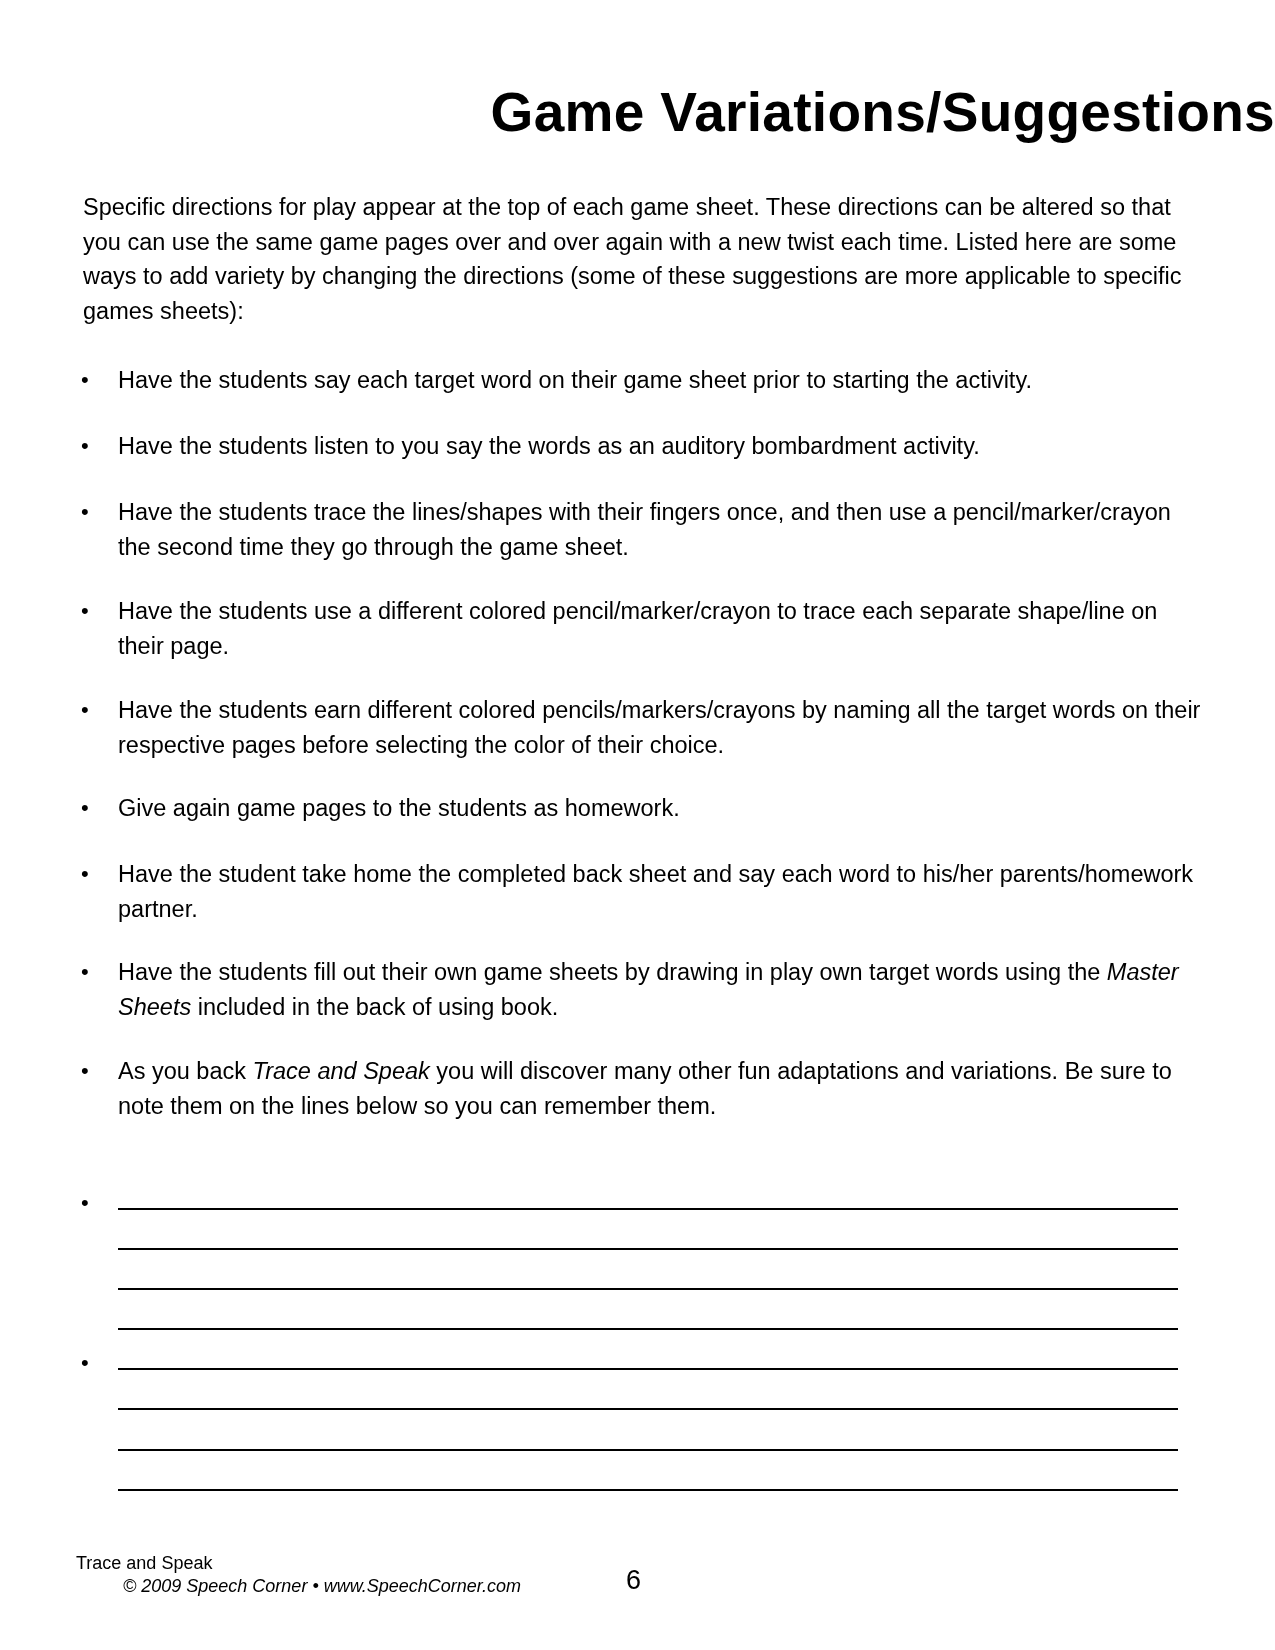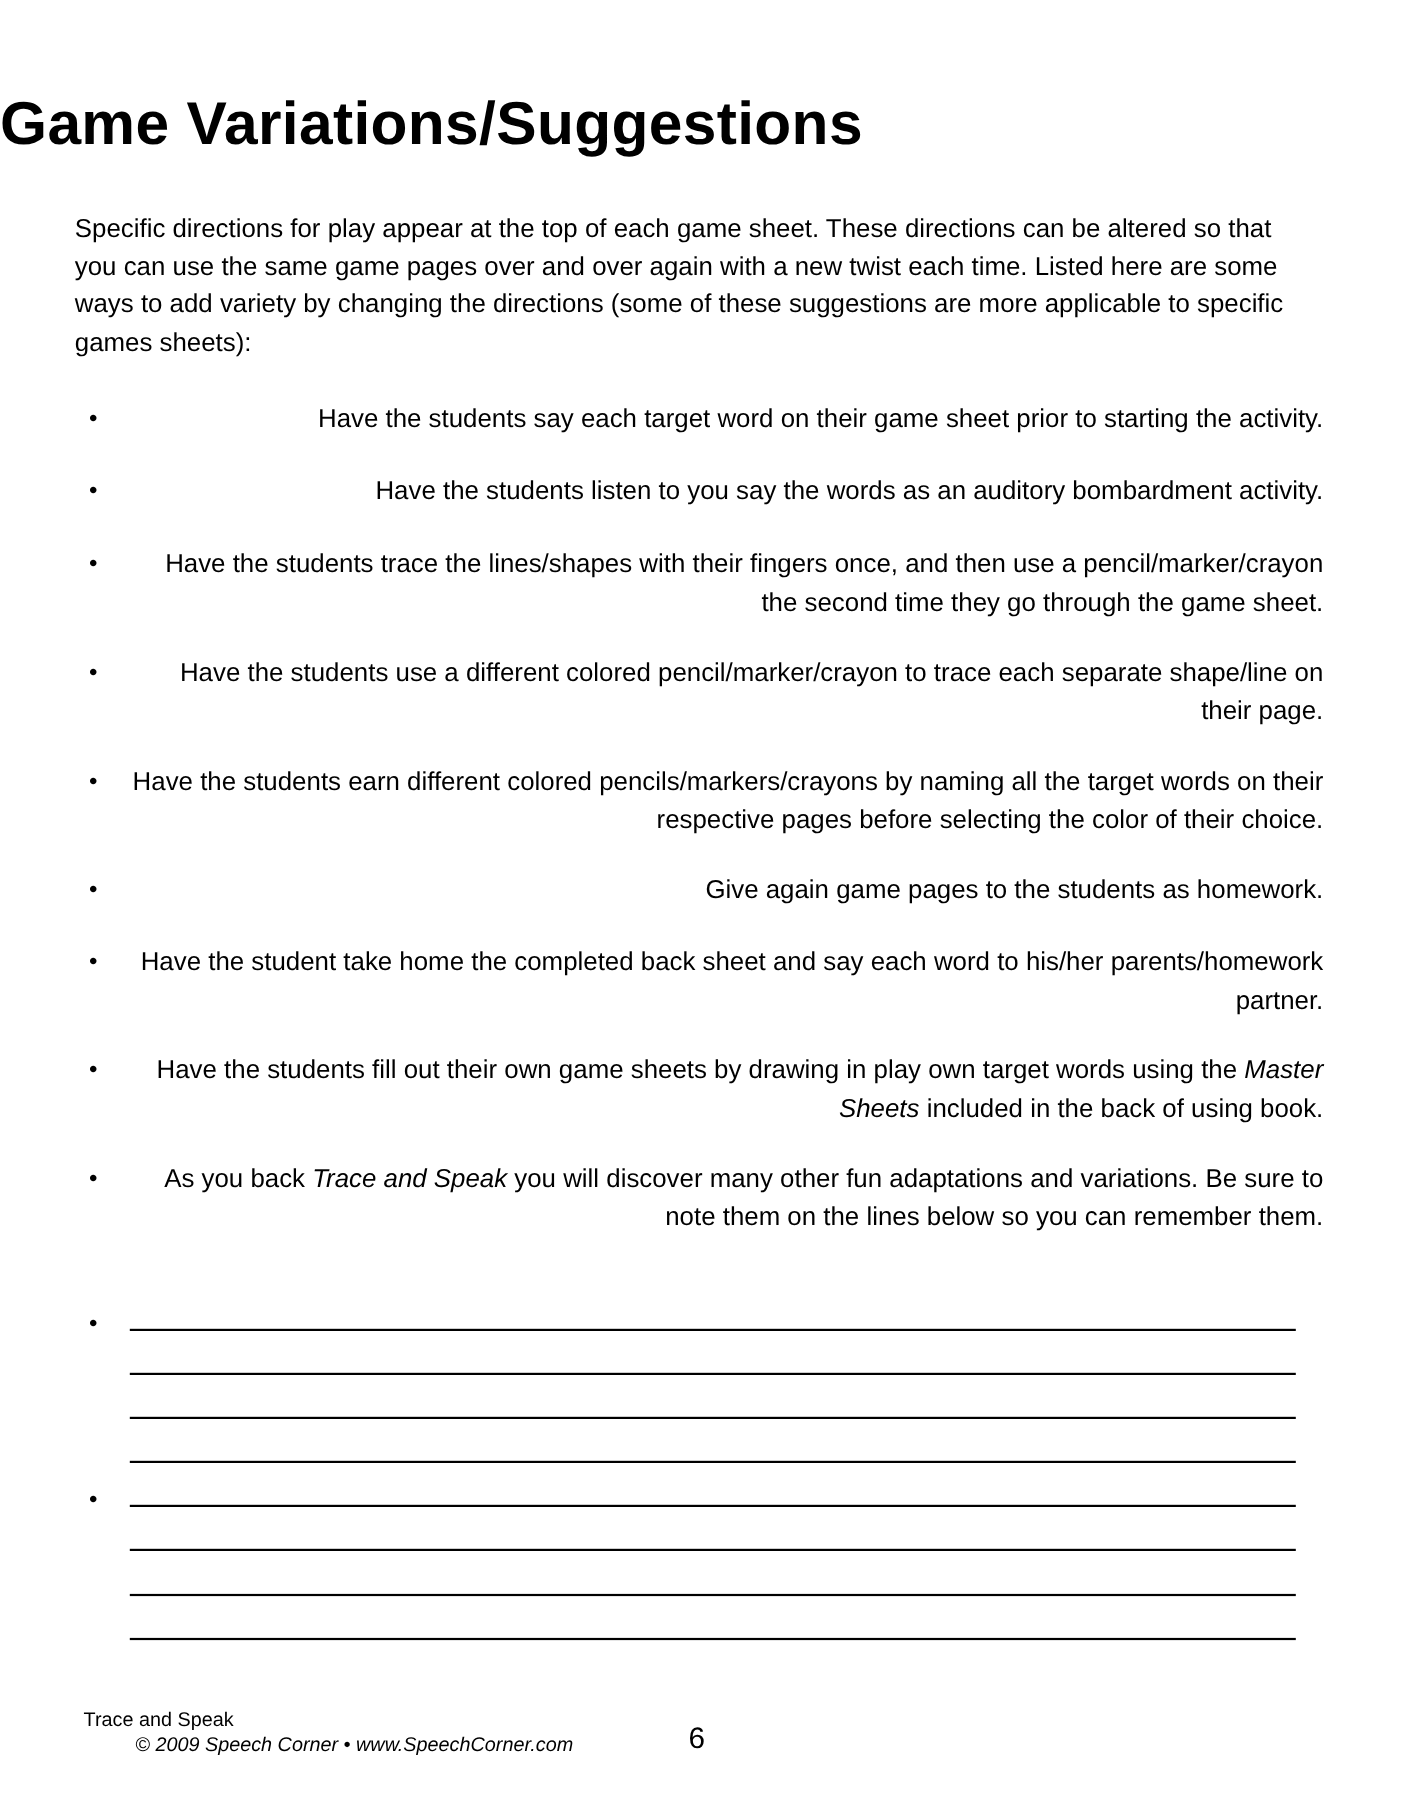--- a/index.html
+++ b/index.html
@@ -1,37 +1,37 @@
 <!DOCTYPE html>
 <html><head>
   <meta charset="utf-8">
   <style>
     html, body { margin: 0; padding: 0; background: #ffffff; }
     body {
       width: 1275px; height: 1650px; position: relative; overflow: hidden;
       font-family: "Liberation Sans", sans-serif; color: #000;
     }
     .title {
-      position: absolute; left: 0; top: 80px; width: 1275px; text-align: left;
+      position: absolute; left: 0; top: 80px; width: 1275px; text-align: right;
       font-size: 55px; font-weight: bold; letter-spacing: 0.3px;
     }
     .intro {
-      position: absolute; left: 68px; top: 190px; width: 1110px;
+      position: absolute; left: 83px; top: 190px; width: 1110px;
       font-size: 23.5px; line-height: 34.5px;
     }
     .bullets { position: absolute; left: 81px; top: 363px; width: 1120px; margin: 0; padding: 0; list-style: none; }
     .bullet {
       position: absolute; left: 0; width: 1120px;
       font-size: 23.5px; line-height: 34.5px;
     }
     .bullet .dot {
       position: absolute; left: 0; top: 0; width: 20px;
       font-size: 22px;
     }
-    .bullet .text { position: absolute; left: 37px; width: 1085px; text-align: right; }
+    .bullet .text { position: absolute; left: 37px; width: 1085px; }
     .note-group { position: absolute; left: 81px; width: 1100px; }
     .note-group .dot { position: absolute; left: 0; top: -18px; font-size: 22px; }
     .note-line {
       position: absolute; left: 37px; width: 1060px; height: 0;
       border-top: 2px solid #000;
     }
     .footer-title { position: absolute; left: 76px; top: 1553px; font-size: 18px; }
     .footer-copy { position: absolute; left: 76px; top: 1576px; font-size: 18px; font-style: italic; margin-left: 47px; }
     .page-num { position: absolute; left: 626px; top: 1565px; font-size: 27px; }
   </style>

